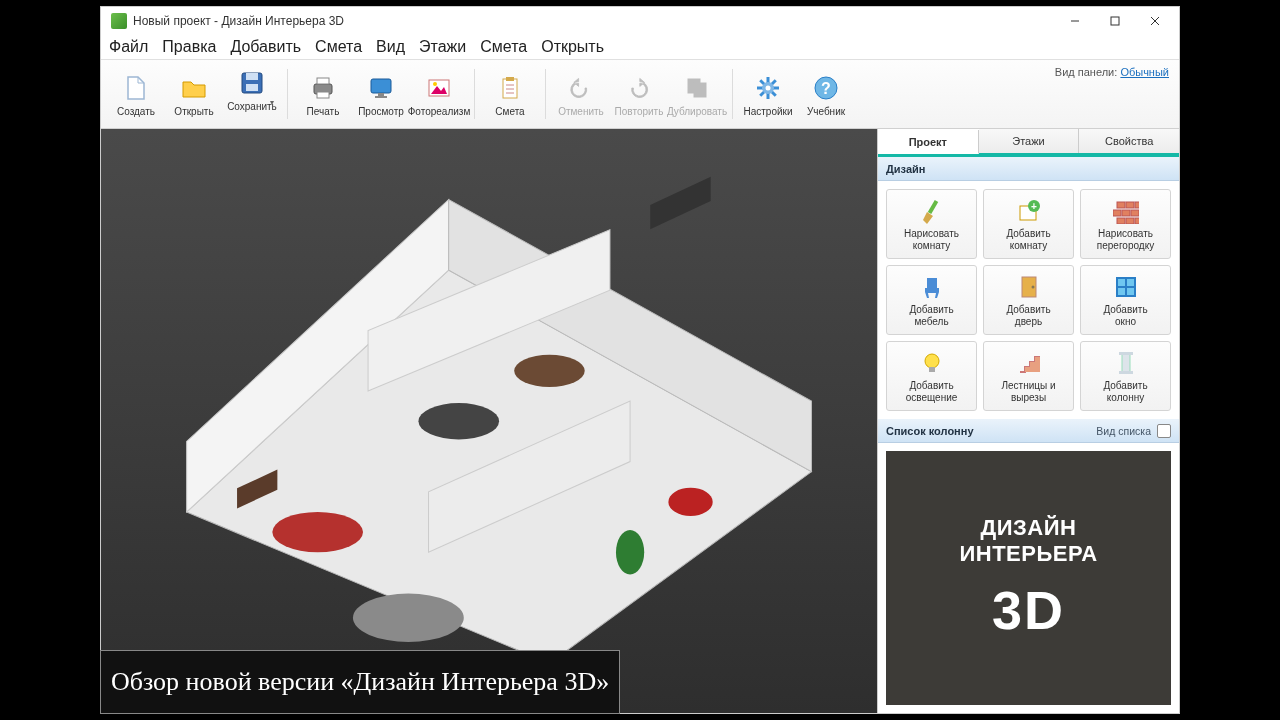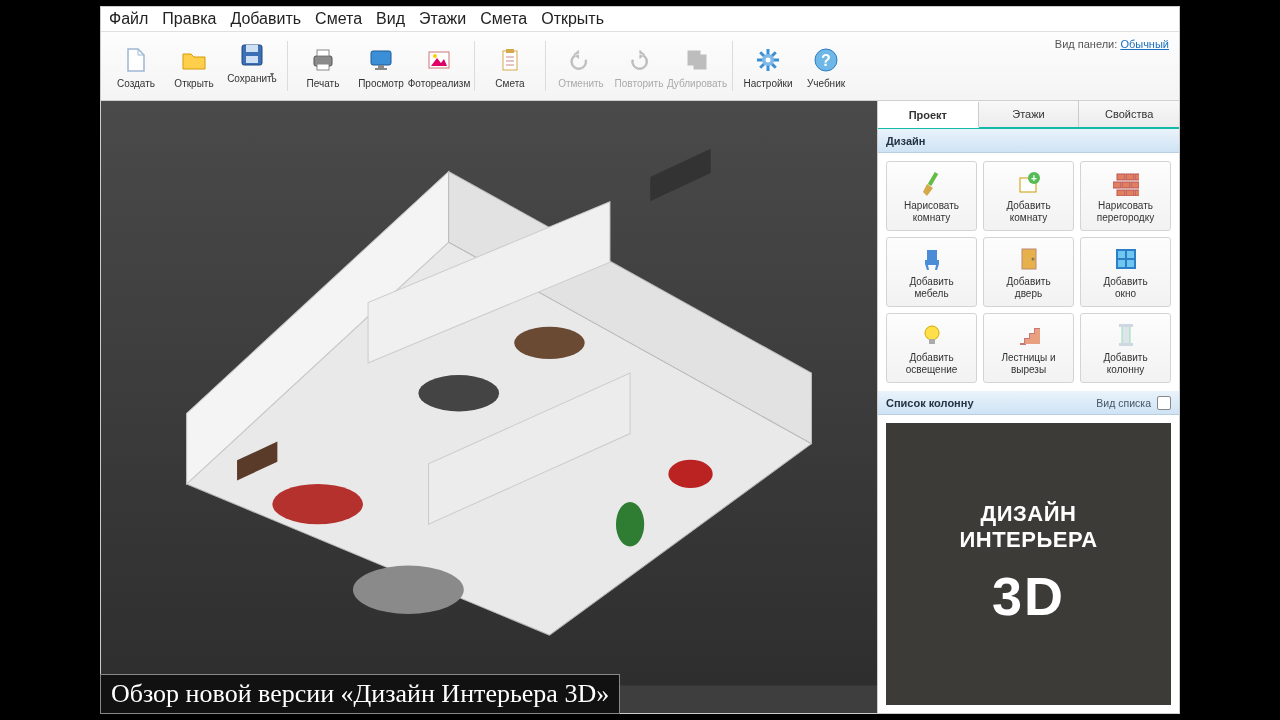--- a/index.html
+++ b/index.html
@@ -15,43 +15,64 @@
 .tb-btn { width: 58px; height: 62px; display: flex; flex-direction: column; align-items: center; justify-content: center; font-size: 10px; color: #333; border: 1px solid transparent; border-radius: 3px; cursor: default; }
 .tb-btn.disabled { color: #aaa; }
 .tb-icon { width: 32px; height: 32px; margin-bottom: 2px; display:flex; align-items:center; justify-content:center; }
 .tb-sep { width: 1px; height: 50px; background: #dcdcdc; margin: 0 6px; }
 .panel-label { position: absolute; right: 10px; top: 6px; font-size: 11px; color: #555; }
 .panel-label a { color: #1a6fbf; text-decoration: underline; cursor: default; }
 .content { flex: 1; display: flex; min-height: 0; }
 .viewport { flex: 1; background: #3e3e3e; position: relative; overflow: hidden; }
 .floorplan { position:absolute; inset:0; }
 .side { width: 302px; border-left: 1px solid #ccc; display: flex; flex-direction: column; background: #fff; }
-.tabs { display: flex; height: 28px; border-bottom: 2px solid #14b8a6; }
+.tabs { display: flex; height: 28px; border-bottom: 4px solid #14b8a6; }
 .tab { flex: 1; display: flex; align-items: center; justify-content: center; font-size: 11px; color: #333; background: linear-gradient(#f8f8f8,#ececec); border-right: 1px solid #ccc; cursor:default; }
 .tab:last-child { border-right: none; }
 .tab.active { background: #fff; font-weight: 600; border-bottom: 1px solid #fff; position: relative; top: 1px; }
 .section-hdr { height: 24px; background: linear-gradient(#eaf3fb,#cfe3f5); border-bottom: 1px solid #b8cee3; display: flex; align-items: center; padding: 0 8px; font-size: 11px; font-weight: 600; color: #234; }
 .section-hdr .right { margin-left: auto; font-weight: 400; color:#456; font-size:10.5px; }
 .grid3 { display: grid; grid-template-columns: repeat(3,1fr); gap: 6px; padding: 8px; }
 .tool { height: 70px; border: 1px solid #d4d4d4; border-radius: 3px; background: linear-gradient(#fdfdfd,#f2f2f2); display: flex; flex-direction: column; align-items: center; justify-content: center; font-size: 10px; color: #333; text-align: center; line-height: 1.15; cursor:default; }
 .tool-icon { width: 28px; height: 28px; margin-bottom: 3px; display:flex;align-items:center;justify-content:center; }
 .list-area { flex:1; padding:8px; display:flex; }
 .promo { flex:1; background:#3d3b37; color:#fff; display:flex; flex-direction:column; align-items:center; justify-content:center; font-weight:700; }
 .promo .l1 { font-size:22px; letter-spacing:0.5px; }
 .promo .l2 { font-size:22px; letter-spacing:0.5px; }
 .promo .l3 { font-size:54px; font-weight:800; margin-top:12px; letter-spacing:2px; }
-.caption { position: absolute; left: 100px; bottom: 6px; font-size: 26px; color: #fff; background: rgba(0,0,0,0.0); padding: 4px 10px; font-family: Georgia, serif; border:1px solid #888; background:#111; }
+.caption { position: absolute; left: 100px; bottom: 6px; font-size: 26px; color: #fff; background: rgba(0,0,0,0.0); padding: 16px 10px; font-family: Georgia, serif; border:1px solid #888; background:#111; }
 .list-icon { width:14px;height:14px; background:#fff; border:1px solid #888; margin-left:6px; border-radius:2px; }
 svg { display:block; }
 </style>
 </head>
 <body>
 
 <div class="frame">
 
+  <div class="titlebar">
+    <div class="app-icon"></div>
+    <span>Новый проект - Дизайн Интерьера 3D</span>
+    <div class="spacer"></div>
+    <div class="win-btn">
+      <svg width="10" height="10">
+          <line x1="1" y1="5" x2="9" y2="5" stroke="#333" stroke-width="1"></line>
+        </svg>
+    </div>
+    <div class="win-btn">
+      <svg width="10" height="10">
+          <rect x="1" y="1" width="8" height="8" fill="none" stroke="#333" stroke-width="1"></rect>
+        </svg>
+    </div>
+    <div class="win-btn">
+      <svg width="10" height="10">
+          <line x1="1" y1="1" x2="9" y2="9" stroke="#333"></line>
+          <line x1="9" y1="1" x2="1" y2="9" stroke="#333"></line>
+        </svg>
+    </div>
+  </div>
 
   <div class="menubar" id="menubar">
       <span class="menu-item">Файл</span>
       <span class="menu-item">Правка</span>
       <span class="menu-item">Добавить</span>
       <span class="menu-item">Смета</span>
       <span class="menu-item">Вид</span>
       <span class="menu-item">Этажи</span>
       <span class="menu-item">Смета</span>
       <span class="menu-item">Открыть</span>

